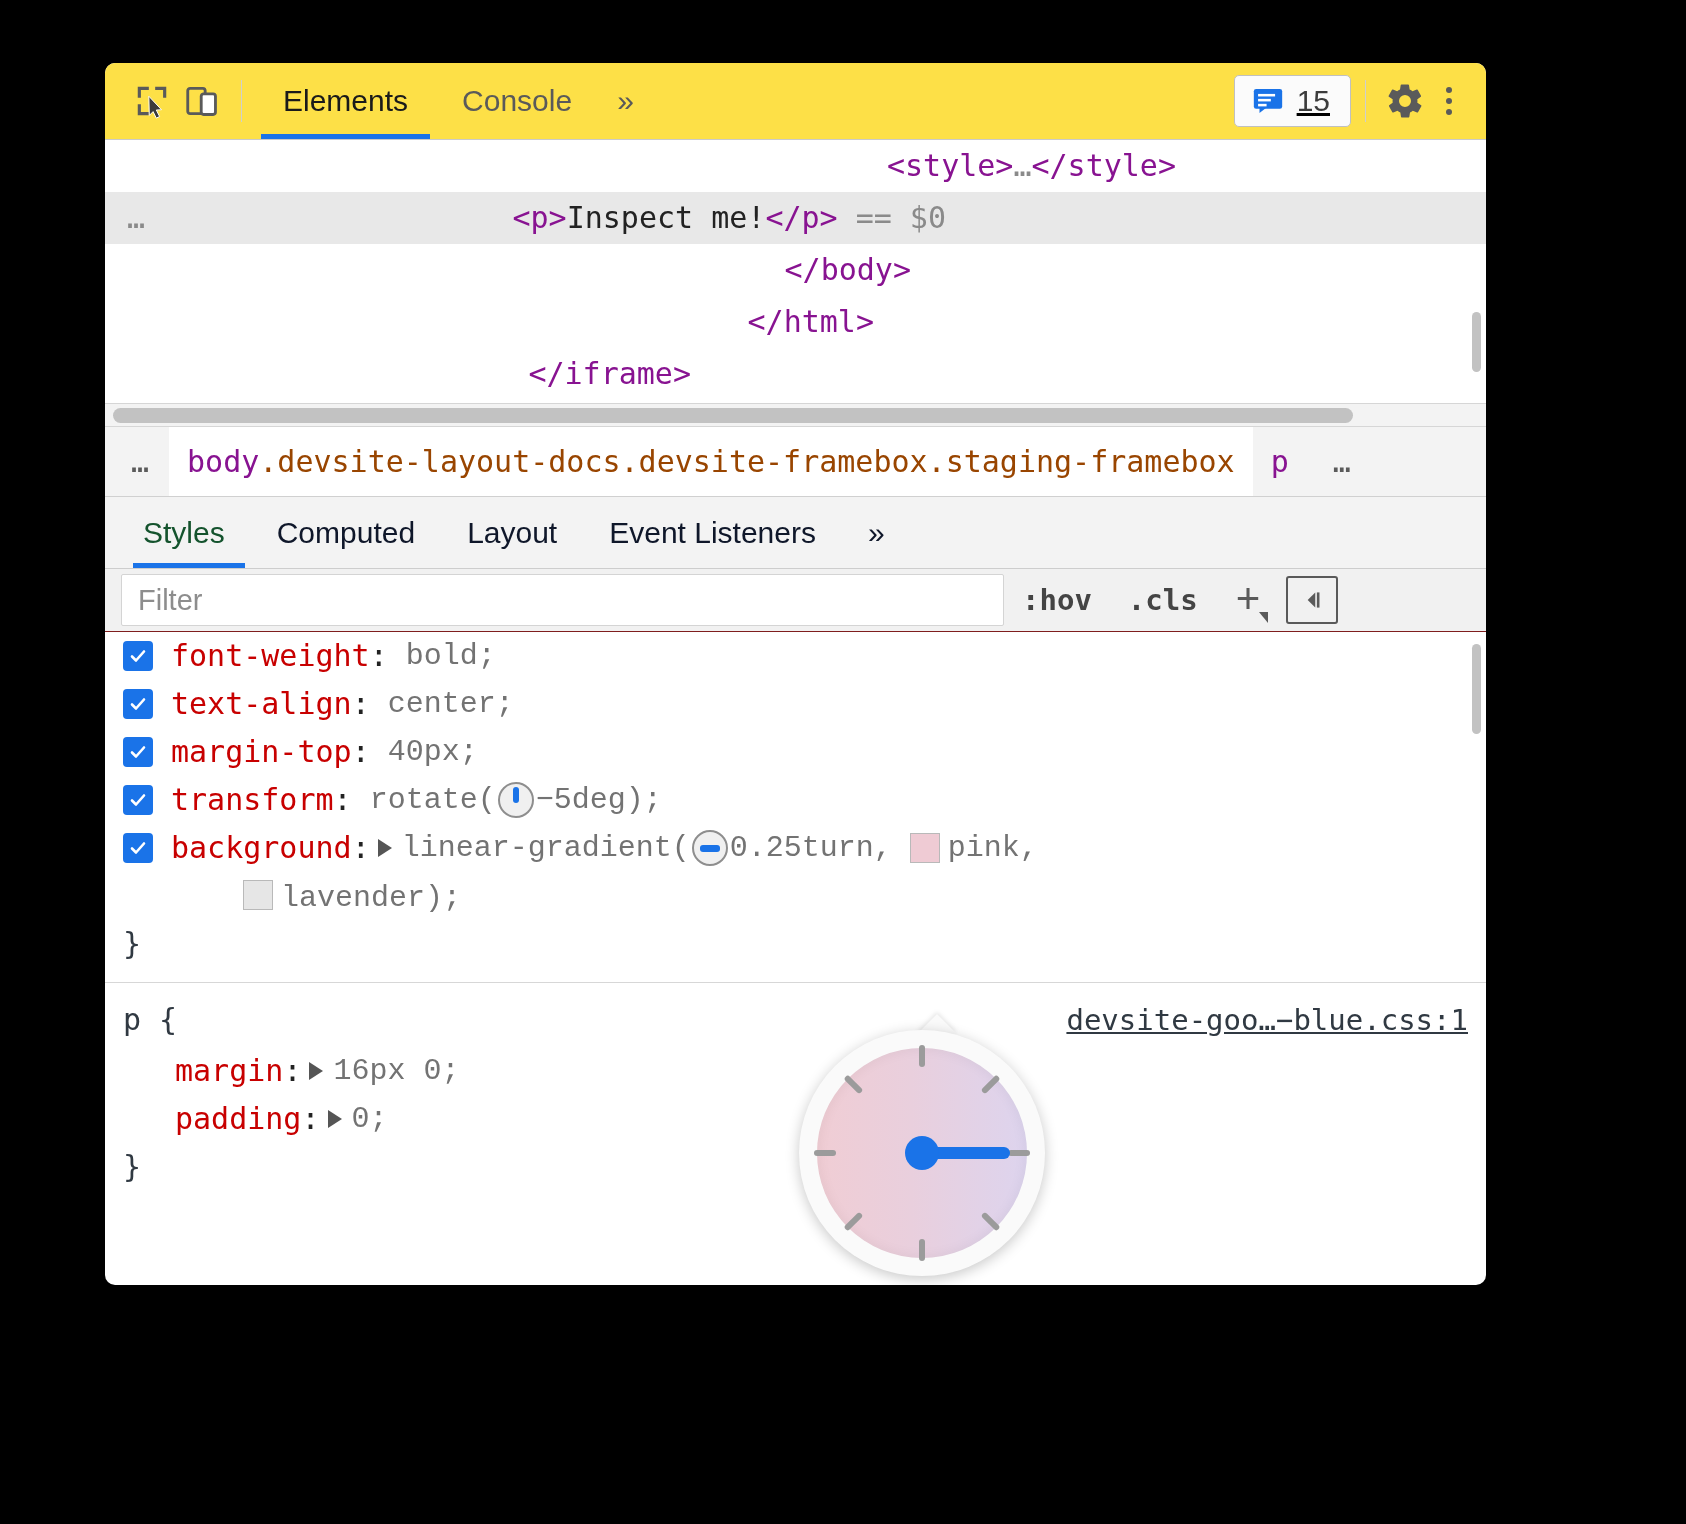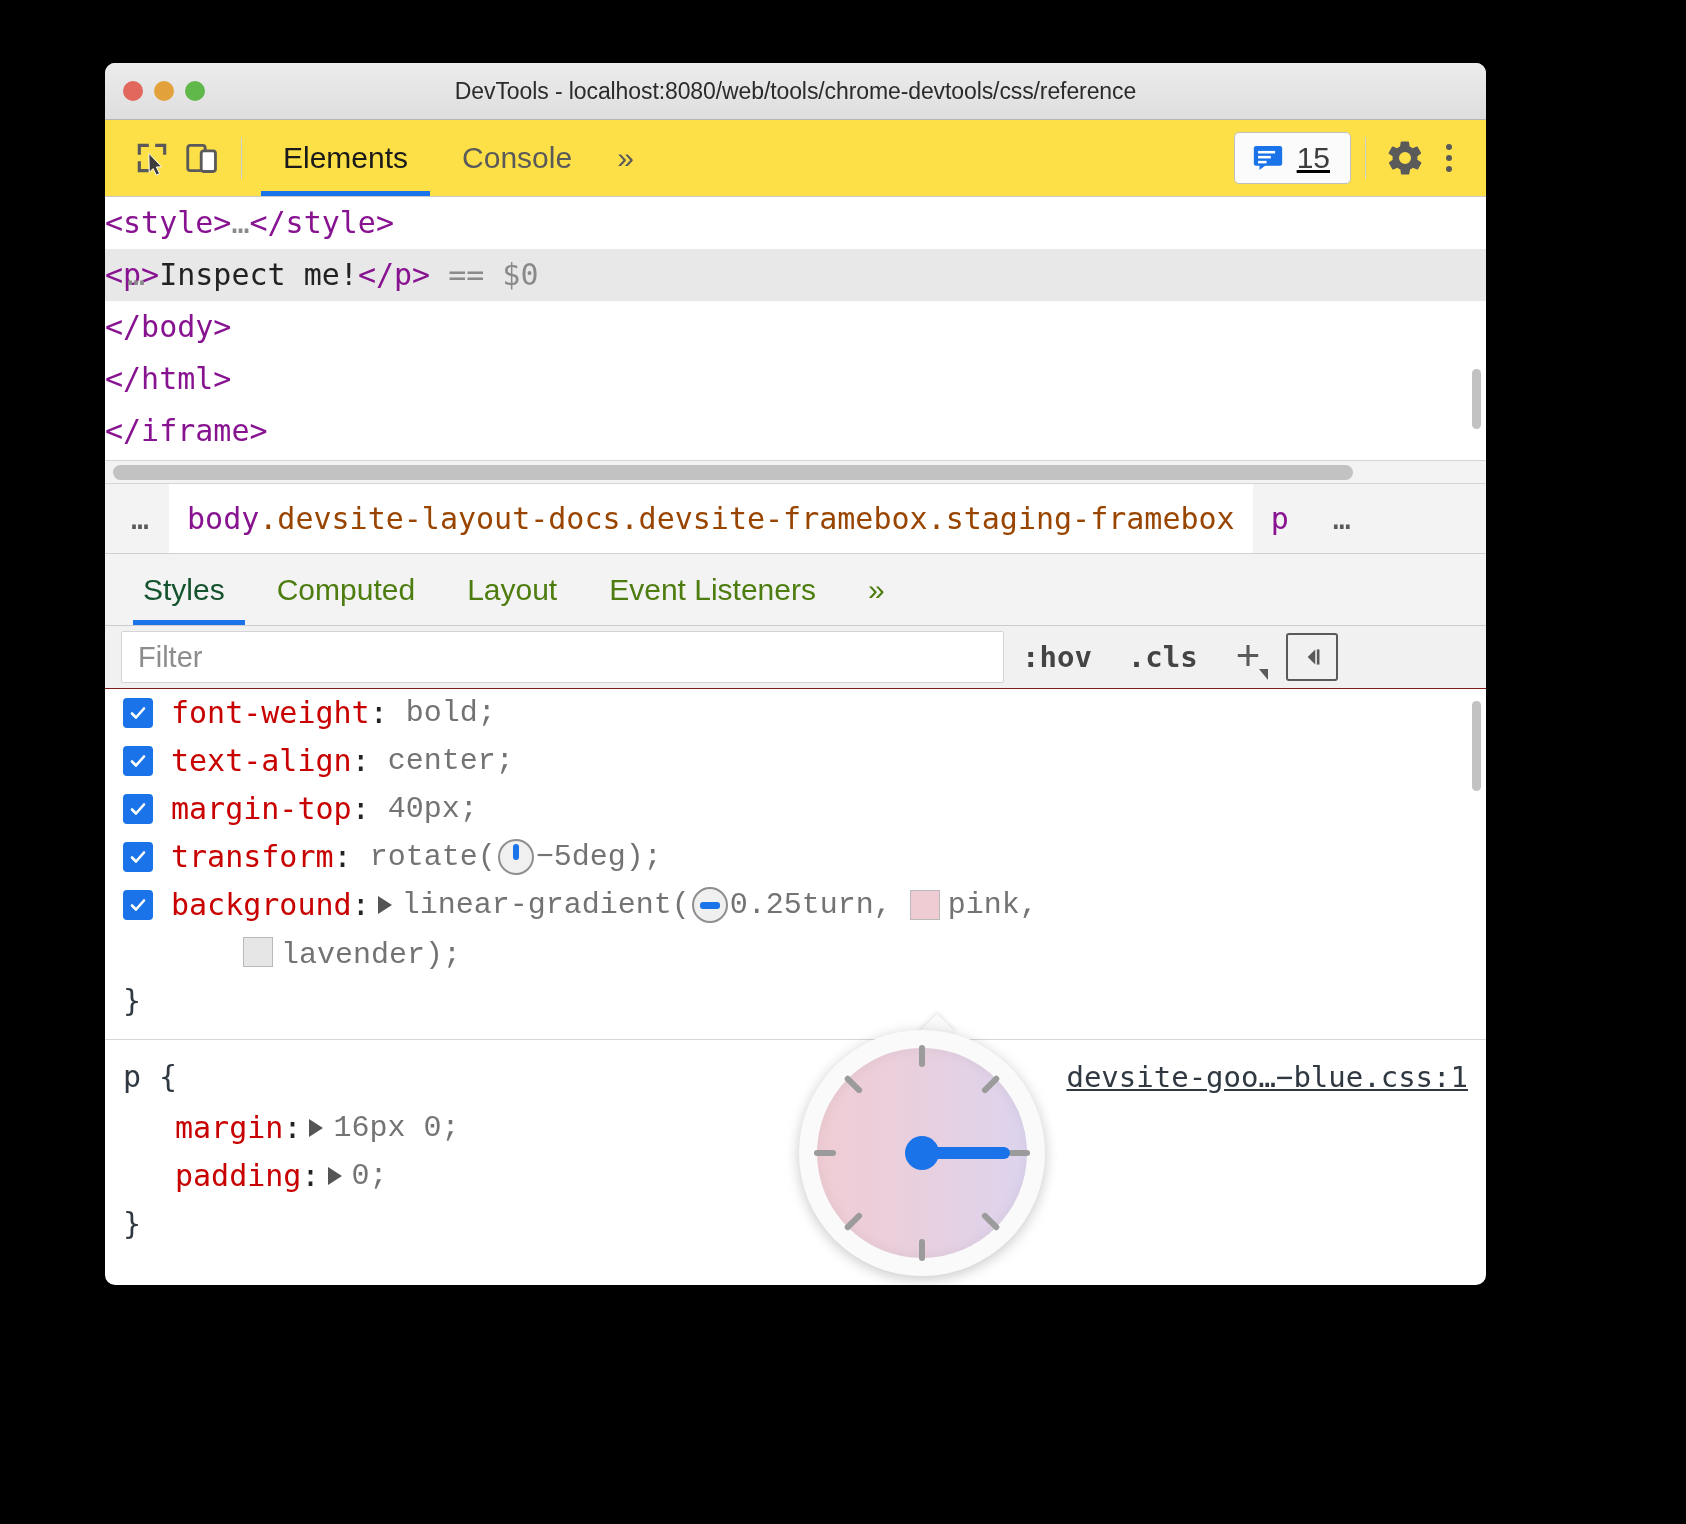--- a/index.html
+++ b/index.html
@@ -85,21 +85,21 @@
 
   
   #dom {
     position:relative;
     height:263px;
     background:#fff;
     font-family:"DejaVu Sans Mono", monospace;
     font-size:30px;
     overflow:hidden;
   }
-  .domline { height:52px; line-height:52px; white-space:nowrap; padding-right:26px; }
+  .domline { height:52px; line-height:52px; white-space:nowrap; padding-right:26px; text-align:right; }
   .domline.sel { background:#e8e8e8; position:relative; }
   .domline .dots { position:absolute; left:22px; top:0; color:#8a8a8a; letter-spacing:2px; }
   .tag  { color:#881391; }
   .txt  { color:#222; }
   .meta { color:#8a8a8a; }
   .l1 { padding-right:310px; }
   .l2 { padding-right:540px; }
   .l3 { padding-right:575px; }
   .l4 { padding-right:612px; }
   .l5 { padding-right:795px; }
@@ -135,21 +135,21 @@
 
   
   #sbtabs {
     height:72px; background:#f3f3f3;
     border-bottom:1px solid #cdcdcd;
     display:flex; align-items:center;
     padding-left:22px;
     position:relative;
   }
   .sbtab {
-    font-size:30px; color:#4d7c0f;
+    font-size:30px; color:#0f172a;
     padding:0 26px; height:100%;
     display:flex; align-items:center;
     position:relative; cursor:pointer; white-space:nowrap;
   }
   .sbtab:first-child { padding-left:16px; }
   .sbtab.active { color:#14532d; }
   .sbtab.active::after {
     content:""; position:absolute; left:6px; right:6px; bottom:0;
     height:5px; background:#1a73e8;
   }
@@ -283,28 +283,20 @@
     background:#1a73e8;
     transform:translate(-50%,-50%);
     cursor:grab;
   }
 </style>
 </head>
 <body>
 
 <div id="window">
 
-  <div id="titlebar">
-    <div class="lights">
-      <span class="light red"></span>
-      <span class="light yellow"></span>
-      <span class="light green"></span>
-    </div>
-    <div id="win-title">DevTools - localhost:8080/web/tools/chrome-devtools/css/reference</div>
-  </div>
 
   <div id="toolbar">
     <div class="tb-icon">
       <svg width="38" height="38" viewBox="0 0 24 24">
         <path d="M3 3h7v2H5v5H3V3z M21 3v7h-2V5h-5V3h7z M3 21v-7h2v5h5v2H3z" fill="#5a5a5a"></path>
         <path d="M10 9l8 8.5-3.3.2 2.1 4.1-2.1 1-2-4.1-2.4 2.4z" fill="#3c3c3c" stroke="#fff" stroke-width="0.6"></path>
       </svg>
     </div>
     <div class="tb-icon">
       <svg width="38" height="38" viewBox="0 0 24 24">

